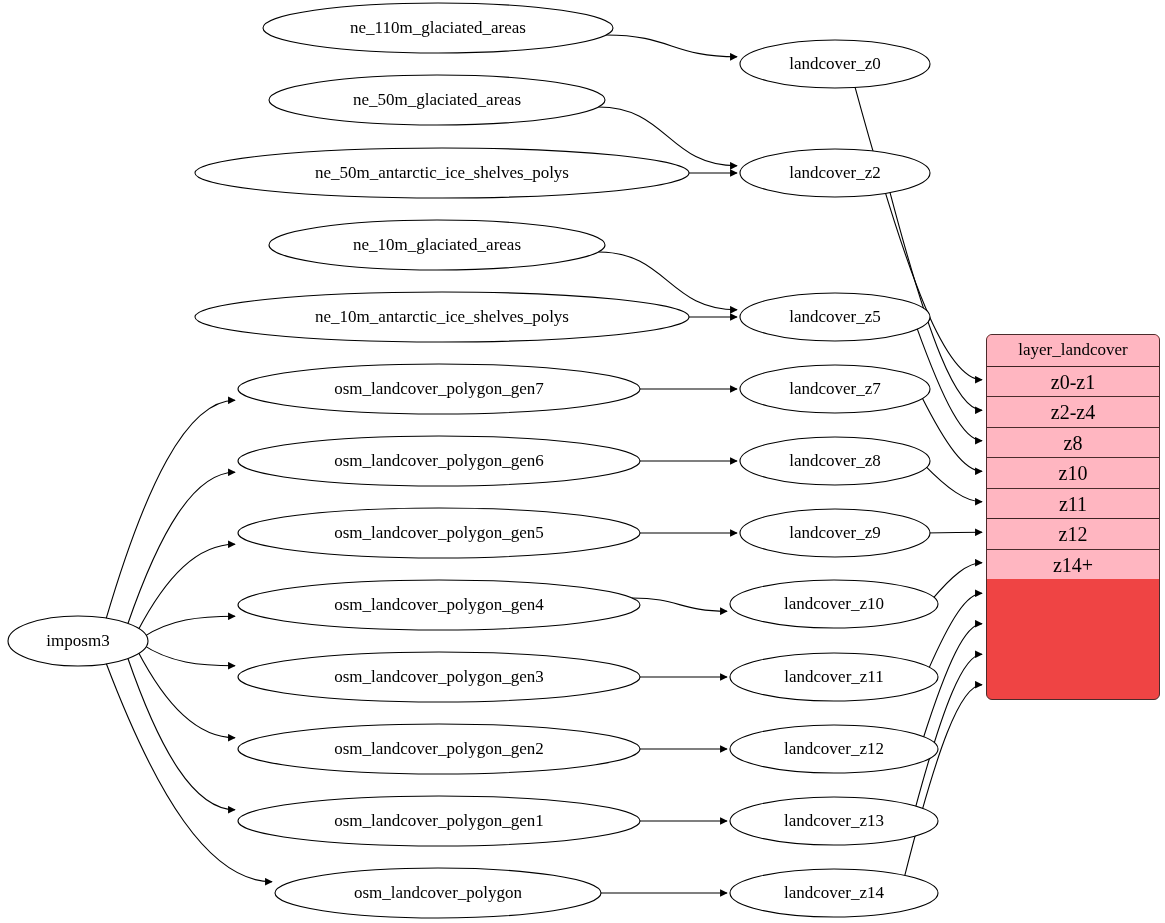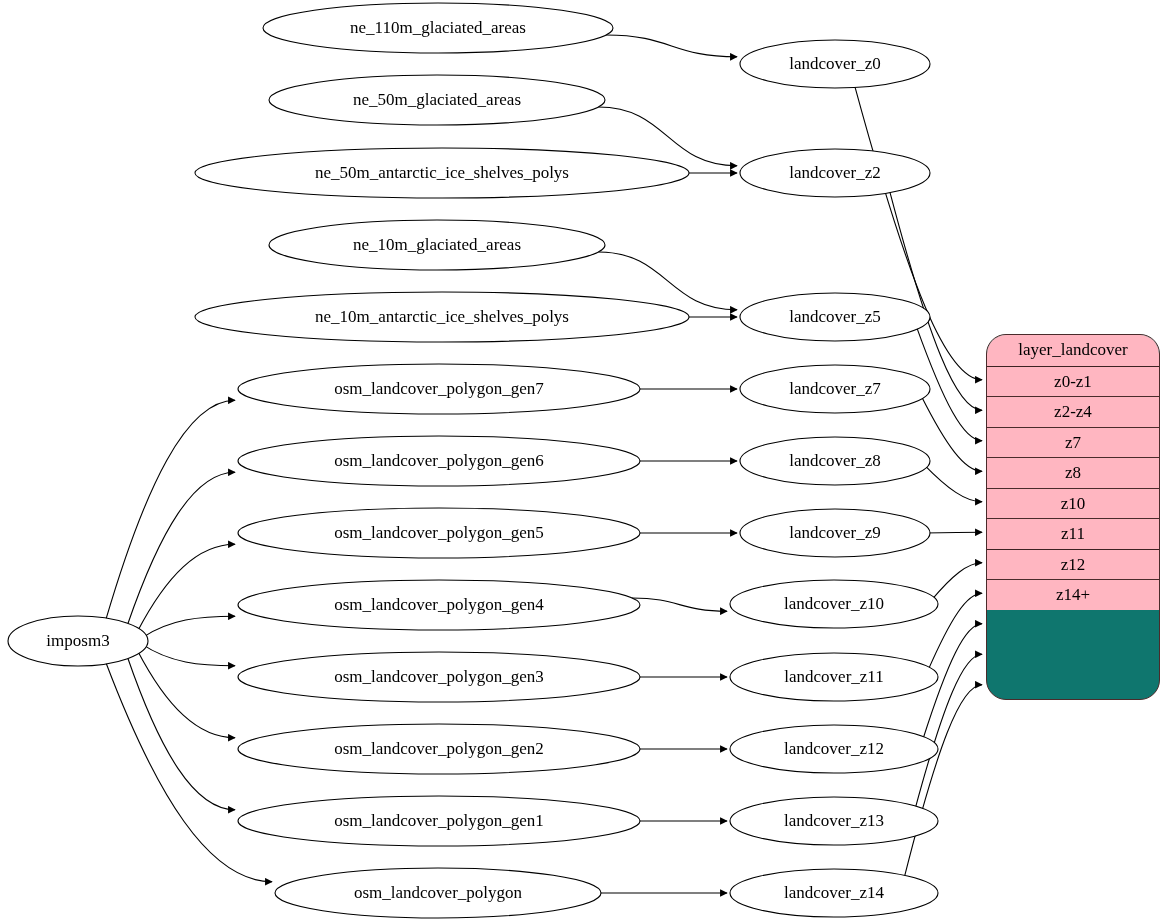--- a/index.html
+++ b/index.html
@@ -39,31 +39,31 @@
     fill: #000000;
     text-anchor: middle;
     dominant-baseline: middle;
     white-space: pre;
   }
   
   .table-node {
     position: absolute;
     box-sizing: border-box;
     border: 1.2px solid #4a2b2b;
-    border-radius: 20px;
-    background: #0f766e;
+    border-radius: 6px;
+    background: #ef4444;
     overflow: hidden;
   }
   .table-node .trow {
     box-sizing: border-box;
     height: 30.5px;
     line-height: 30.5px;
     text-align: center;
     font-family: "Liberation Serif", "DejaVu Serif", serif;
-    font-size: 17px;
+    font-size: 20px;
     color: #000000;
     border-top: 1.2px solid #4a2b2b;
     background: #ffb6c1;
   }
   .table-node .trow.header {
     border-top: none;
     font-size: 17px;
   }
   .table-node .trow.sep-strong {
     border-top: 1.6px solid #3d2222;
@@ -215,21 +215,20 @@
           <ellipse class="node-ellipse" cx="78" cy="641" rx="70" ry="25"></ellipse>
           <text class="node-label" x="78" y="642">imposm3</text>
         </g>
       </g>
   </svg>
 
   <div class="table-node" id="layer-table" style="left: 986px; top: 334px; width: 174px; height: 366px;">
       <div class="trow header">layer_landcover</div>
       <div class="trow sep-strong">z0-z1</div>
       <div class="trow">z2-z4</div>
-      <div class="trow">z7</div>
       <div class="trow">z8</div>
       <div class="trow">z10</div>
       <div class="trow">z11</div>
       <div class="trow sep-strong">z12</div>
       <div class="trow">z14+</div>
     </div>
 
 </div>
 
 </body></html>

